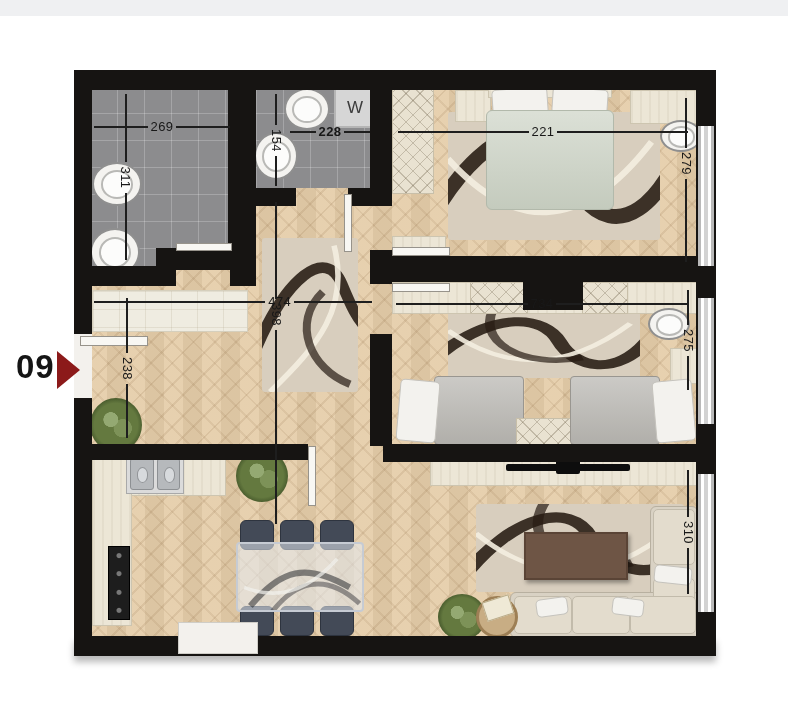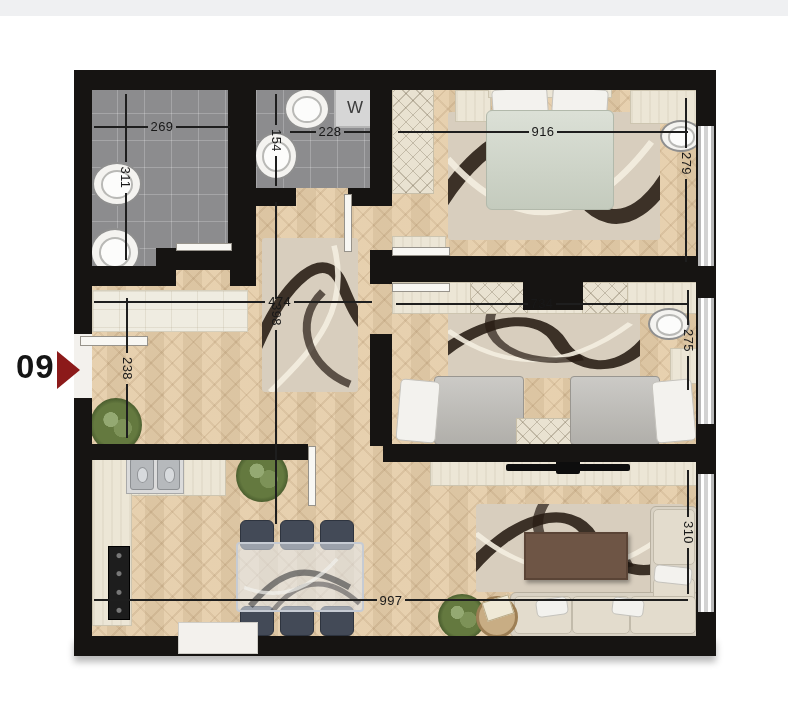--- a/index.html
+++ b/index.html
@@ -243,46 +243,43 @@
 
   <div class="dimh abs" style="left:94px;top:119px;width:136px;height:15px;">
     <span class="lbl">269</span>
     </div>
   <div class="dimv abs" style="left:118px;top:94px;height:166px;">
     <span class="lbl">311</span>
     </div>
   <div class="dimv abs" style="left:268px;top:94px;height:92px;">
     <span class="lbl">154</span>
     </div>
-  <div class="dimh abs" style="left:290px;top:124px;width:80px;height:15px;">
+  <div class="dimh abs" style="left:290px;top:124px;width:80px;height:15px;font-weight:bold;">
     <span class="lbl">228</span>
     </div>
   <div class="dimh abs" style="left:94px;top:294px;width:278px;height:15px;--a:2.2;--b:1;">
     <span class="lbl">474</span>
     </div>
   <div class="dimv abs" style="left:268px;top:202px;height:322px;--a:.5;--b:1;">
     <span class="lbl">398</span>
     </div>
   <div class="dimv abs" style="left:119px;top:298px;height:140px;">
     <span class="lbl">238</span>
     </div>
   <div class="dimh abs" style="left:398px;top:124px;width:290px;height:15px;">
-    <span class="lbl">916</span>
+    <span class="lbl">221</span>
     </div>
   <div class="dimv abs" style="left:678px;top:98px;height:164px;--a:.6;--b:1;">
     <span class="lbl">279</span>
     </div>
   <div class="dimh abs" style="left:396px;top:296px;width:292px;height:15px;">
     <span class="lbl">734</span>
     </div>
   <div class="dimv abs" style="left:680px;top:290px;height:100px;">
     <span class="lbl">275</span>
-    </div>
-  <div class="dimh abs" style="left:94px;top:592px;width:594px;height:16px;">
-    <span class="lbl">997</span>
     </div>
   <div class="dimv abs" style="left:680px;top:470px;height:124px;">
     <span class="lbl">310</span>
     </div>
 
   <div class="unitnum abs" style="left:16px;top:348px;">09</div>
   <div class="arrow abs" style="left:57px;top:351px;"></div>
 </div>
 
 </body></html>

